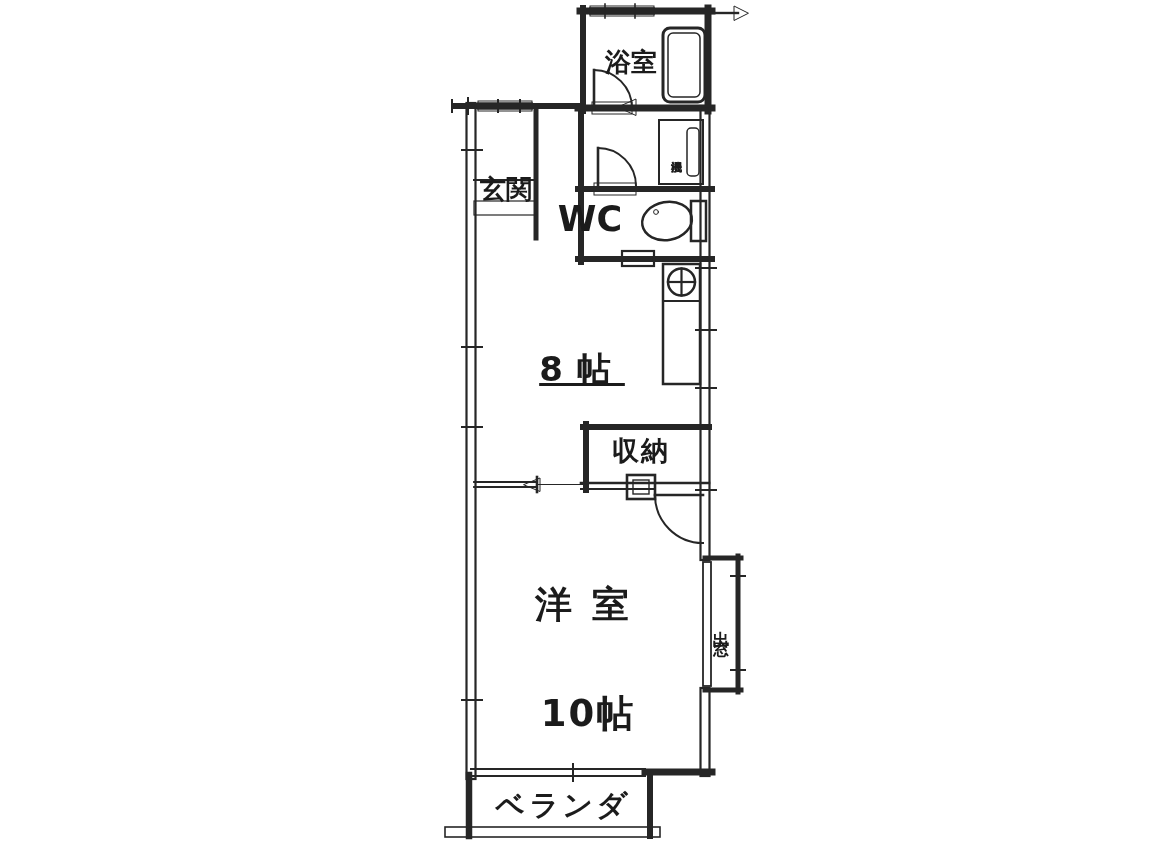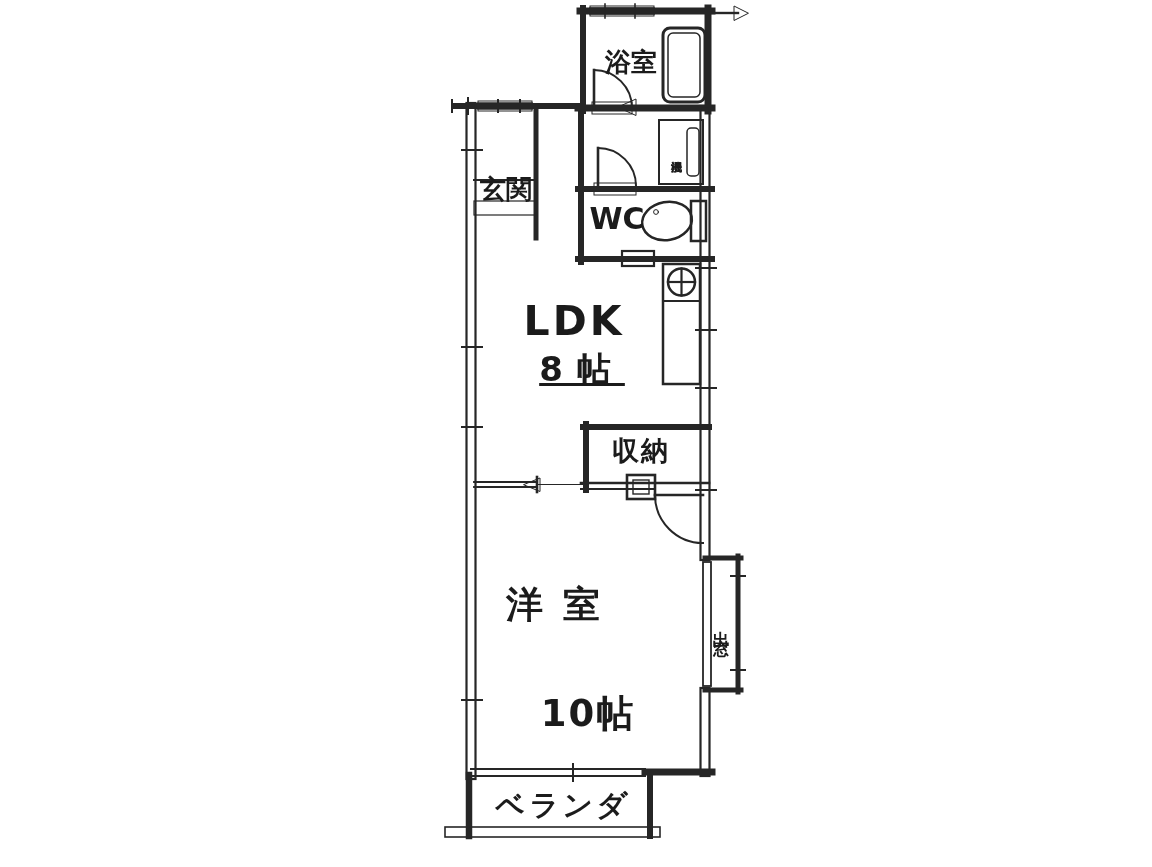--- a/index.html
+++ b/index.html
@@ -149,29 +149,28 @@
       <line x1="668" y1="282" x2="695" y2="282" stroke-width="2.2"></line>
     </g>
   </svg>
 
   <div class="label" style="left:506px;top:149px;font-size:26px;margin-top:40px;">玄関</div>
 
   <div class="label" style="left:631px;top:62px;font-size:26px;">浴室</div>
 
   <div class="label v" style="left:676px;top:152px;font-size:11px;">洗濯機</div>
 
-  <div class="label" style="left:617px;top:219px;font-size:30px;">WC</div>
+  <div class="label" style="left:590px;top:219px;font-size:35px;">WC</div>
 
-  <div class="label" style="left:574px;top:321px;font-size:41px;letter-spacing:3px;">LDK</div>
 
   <div class="label" style="left:582px;top:369px;font-size:34px;letter-spacing:14px;text-decoration:underline;">8帖</div>
 
   <div class="label" style="left:641px;top:450px;font-size:27px;letter-spacing:2px;">収納</div>
 
-  <div class="label" style="left:563px;top:604px;font-size:37px;letter-spacing:20px;text-align:right;">洋室</div>
+  <div class="label" style="left:592px;top:604px;font-size:37px;letter-spacing:20px;text-align:right;">洋室</div>
 
   <div class="label" style="left:588px;top:677px;font-size:37px;letter-spacing:2px;margin-top:36px;">10帖</div>
 
   <div class="label v" style="left:721px;top:626px;font-size:17px;letter-spacing:9px;">出窓</div>
 
   <div class="label skew" style="left:563px;top:805px;font-size:29px;letter-spacing:4px;">ベランダ</div>
 
 </div>
 
 </body></html>

